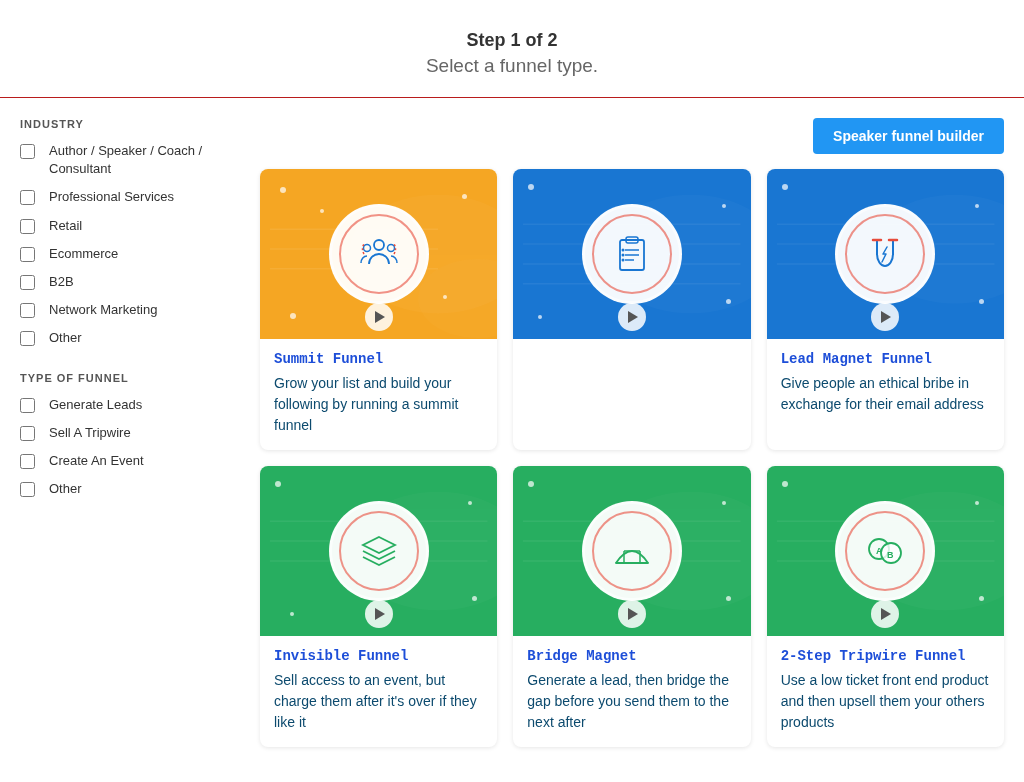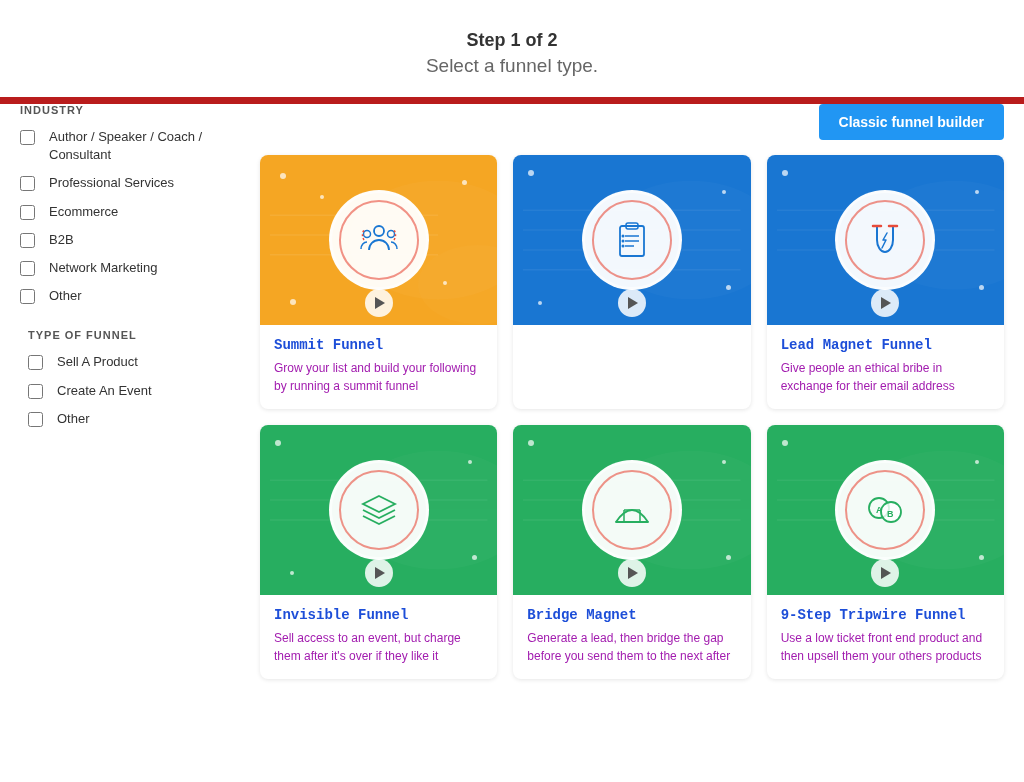--- a/index.html
+++ b/index.html
@@ -11,21 +11,22 @@
       min-height: 782px;
     }
     .page-wrapper {
       background: #fff;
       min-height: 782px;
       padding: 20px 0 30px;
     }
     .header {
       text-align: center;
       padding: 10px 0 20px;
-      border-bottom: 7px solid #b91c1c;
+      border-bottom: 1px solid #b91c1c;
+      margin-bottom: 20px;
     }
     .header h2 {
       font-size: 18px;
       font-weight: 700;
       color: #333;
     }
     .header p {
       font-size: 19px;
       color: #666;
       margin-top: 4px;
@@ -61,21 +62,20 @@
       cursor: pointer;
     }
     .checkbox-item label {
       font-size: 13px;
       color: #333;
       cursor: pointer;
       line-height: 1.4;
     }
     .type-of-funnel {
       margin-top: 24px;
-      margin-left: 8px;
     }
     .funnel-grid-area {
       flex: 1;
       position: relative;
     }
     .classic-btn-row {
       display: flex;
       justify-content: flex-end;
       margin-bottom: 15px;
     }
@@ -180,22 +180,22 @@
       padding: 12px 14px 14px;
     }
     .funnel-card-title {
       font-size: 14px;
       font-weight: 700;
       color: #1d4ed8;
       margin-bottom: 6px;
       font-family: Liberation Mono, monospace;
     }
     .funnel-card-desc {
-      font-size: 12px;
-      color: #a21caf;
+      font-size: 14px;
+      color: #0c4a6e;
       line-height: 1.5;
     }
   </style>
 </head>
 <body>
 
 <div class="page-wrapper">
 
   <div class="header">
     <h2>Step 1 of 2</h2>
@@ -209,57 +209,65 @@
 
       <div class="checkbox-item">
         <input type="checkbox" id="author" style="">
         <label for="author">Author / Speaker / Coach / Consultant</label>
       </div>
       <div class="checkbox-item">
         <input type="checkbox" id="professional" style="">
         <label for="professional">Professional Services</label>
       </div>
       <div class="checkbox-item">
+        <input type="checkbox" id="retail" style="">
+        <label for="retail">Retail</label>
+      </div>
+      <div class="checkbox-item">
         <input type="checkbox" id="ecommerce" style="">
         <label for="ecommerce">Ecommerce</label>
       </div>
       <div class="checkbox-item">
         <input type="checkbox" id="b2b" style="">
         <label for="b2b">B2B</label>
       </div>
       <div class="checkbox-item">
         <input type="checkbox" id="network" style="">
         <label for="network">Network Marketing</label>
       </div>
       <div class="checkbox-item">
         <input type="checkbox" id="other-industry" style="">
         <label for="other-industry">Other</label>
       </div>
 
       <div class="type-of-funnel">
         <div class="sidebar-section-title">TYPE OF FUNNEL</div>
 
         <div class="checkbox-item">
+          <input type="checkbox" id="generate-leads" style="">
+          <label for="generate-leads">Generate Leads</label>
+        </div>
+        <div class="checkbox-item">
           <input type="checkbox" id="sell-product" style="">
-          <label for="sell-product">Sell A Product</label>
+          <label for="sell-product">Sell A Tripwire</label>
         </div>
         <div class="checkbox-item">
           <input type="checkbox" id="create-event" style="">
           <label for="create-event">Create An Event</label>
         </div>
         <div class="checkbox-item">
           <input type="checkbox" id="other-funnel" style="">
           <label for="other-funnel">Other</label>
         </div>
       </div>
     </div>
 
     <div class="funnel-grid-area">
       <div class="classic-btn-row">
-        <button class="classic-btn">Classic funnel builder</button>
+        <button class="classic-btn">Speaker funnel builder</button>
       </div>
 
       <div class="funnel-grid">
 
         <div class="funnel-card">
           <div class="funnel-card-image yellow">
             <svg class="card-bg-shapes" viewBox="0 0 240 170" xmlns="http://www.w3.org/2000/svg">
               <ellipse cx="180" cy="85" rx="90" ry="60" fill="white" opacity="0.15"></ellipse>
               <ellipse cx="220" cy="130" rx="60" ry="40" fill="white" opacity="0.1"></ellipse>
               <line x1="10" y1="60" x2="180" y2="60" stroke="white" stroke-width="1.5" opacity="0.4"></line>
@@ -450,21 +458,21 @@
                   <text x="24" y="29" font-size="9" fill="#27AE60" font-family="sans-serif" font-weight="bold">B</text>
                   <text x="13" y="25" font-size="9" fill="#27AE60" font-family="sans-serif" font-weight="bold">A</text>
                 </svg>
               </div>
             </div>
             <div class="play-btn">
               <div class="play-btn-inner"></div>
             </div>
           </div>
           <div class="funnel-card-body">
-            <div class="funnel-card-title">9-Step Tripwire Funnel</div>
+            <div class="funnel-card-title">2-Step Tripwire Funnel</div>
             <div class="funnel-card-desc">Use a low ticket front end product and then upsell them your others products</div>
           </div>
         </div>
 
       </div>
     </div>
   </div>
 </div>
 
 </body></html>

